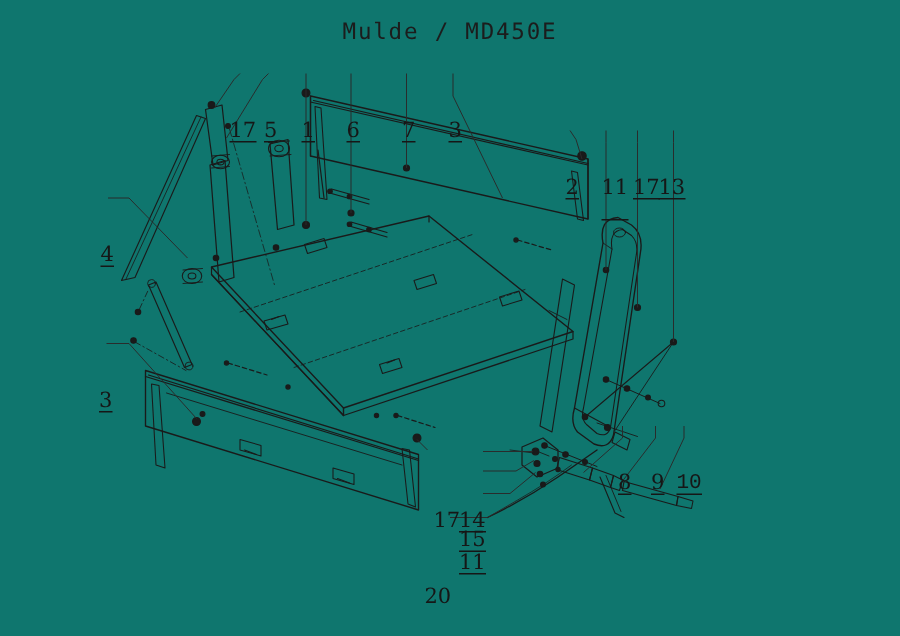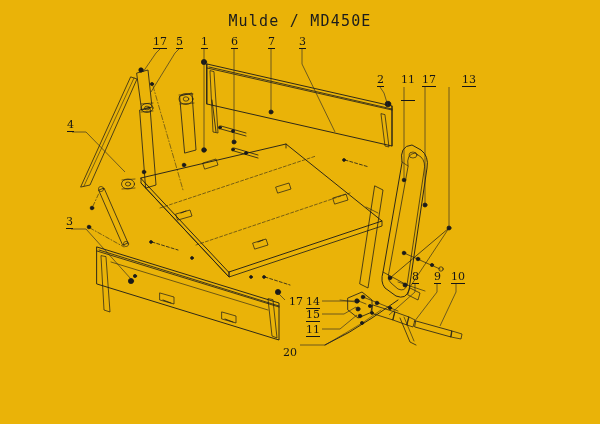--- a/index.html
+++ b/index.html
@@ -11,21 +11,21 @@
     width: 600px;
     height: 424px;
     overflow: hidden;
     font-family: "DejaVu Sans Mono", "Liberation Mono", monospace;
     color: #1a1a1a;
   }
   #sheet {
     position: relative;
     width: 600px;
     height: 424px;
-    background: #eab308;
+    background: #0f766e;
   }
   #drawing-title {
     position: absolute;
     left: 0;
     top: 12px;
     width: 600px;
     text-align: center;
     font-family: "DejaVu Sans Mono", "Liberation Mono", monospace;
     font-size: 15px;
     letter-spacing: 1.2px;
@@ -33,24 +33,25 @@
     white-space: pre;
   }
   #svg-stage {
     position: absolute;
     left: 0;
     top: 0;
   }
   .callout-num {
     position: absolute;
     font-family: "DejaVu Serif", "Liberation Serif", serif;
-    font-size: 11px;
+    font-size: 14px;
     color: #161616;
     line-height: 11px;
     white-space: nowrap;
+    margin-top: 46px;
   }
 </style>
 </head>
 <body>
 
 <div id="sheet">
 
   <div id="drawing-title">Mulde / MD450E</div>
 
   <svg id="svg-stage" width="600" height="424" viewBox="0 0 600 424">
@@ -250,26 +251,26 @@
   <div id="callout-layer">
       <div class="callout-num" style="left: 153px; top: 36px; border-bottom: 1px solid rgb(22, 22, 22); padding-bottom: 1px;">17</div>
       <div class="callout-num" style="left: 176px; top: 36px; border-bottom: 1px solid rgb(22, 22, 22); padding-bottom: 1px;">5</div>
       <div class="callout-num" style="left: 201px; top: 36px; border-bottom: 1px solid rgb(22, 22, 22); padding-bottom: 1px;">1</div>
       <div class="callout-num" style="left: 231px; top: 36px; border-bottom: 1px solid rgb(22, 22, 22); padding-bottom: 1px;">6</div>
       <div class="callout-num" style="left: 268px; top: 36px; border-bottom: 1px solid rgb(22, 22, 22); padding-bottom: 1px;">7</div>
       <div class="callout-num" style="left: 299px; top: 36px; border-bottom: 1px solid rgb(22, 22, 22); padding-bottom: 1px;">3</div>
       <div class="callout-num" style="left: 377px; top: 74px; border-bottom: 1px solid rgb(22, 22, 22); padding-bottom: 1px;">2</div>
       <div class="callout-num" style="left: 401px; top: 74px; border-bottom: 1px solid rgb(22, 22, 22); padding-bottom: 15px;">11</div>
       <div class="callout-num" style="left: 422px; top: 74px; border-bottom: 1px solid rgb(22, 22, 22); padding-bottom: 1px;">17</div>
-      <div class="callout-num" style="left: 462px; top: 74px; border-bottom: 1px solid rgb(22, 22, 22); padding-bottom: 1px;">13</div>
+      <div class="callout-num" style="left: 439px; top: 74px; border-bottom: 1px solid rgb(22, 22, 22); padding-bottom: 1px;">13</div>
       <div class="callout-num" style="left: 67px; top: 119px; border-bottom: 1px solid rgb(22, 22, 22); padding-bottom: 1px;">4</div>
       <div class="callout-num" style="left: 66px; top: 216px; border-bottom: 1px solid rgb(22, 22, 22); padding-bottom: 1px;">3</div>
       <div class="callout-num" style="left: 412px; top: 271px; border-bottom: 1px solid rgb(22, 22, 22); padding-bottom: 1px;">8</div>
       <div class="callout-num" style="left: 434px; top: 271px; border-bottom: 1px solid rgb(22, 22, 22); padding-bottom: 1px;">9</div>
-      <div class="callout-num" style="left: 451px; top: 271px; border-bottom: 1px solid rgb(22, 22, 22); padding-bottom: 1px;">10</div>
+      <div class="callout-num" style="left: 451px; top: 271px; border-bottom: 1px solid rgb(22, 22, 22); padding-bottom: 1px; font-family: Liberation Mono, monospace;">10</div>
       <div class="callout-num" style="left: 289px; top: 296px; padding-bottom: 1px;">17</div>
       <div class="callout-num" style="left: 306px; top: 296px; border-bottom: 1px solid rgb(22, 22, 22); padding-bottom: 1px;">14</div>
       <div class="callout-num" style="left: 306px; top: 309px; border-bottom: 1px solid rgb(22, 22, 22); padding-bottom: 1px;">15</div>
       <div class="callout-num" style="left: 306px; top: 324px; border-bottom: 1px solid rgb(22, 22, 22); padding-bottom: 1px;">11</div>
       <div class="callout-num" style="left: 283px; top: 347px; padding-bottom: 1px;">20</div>
     </div>
 
 </div>
 
 </body></html>

